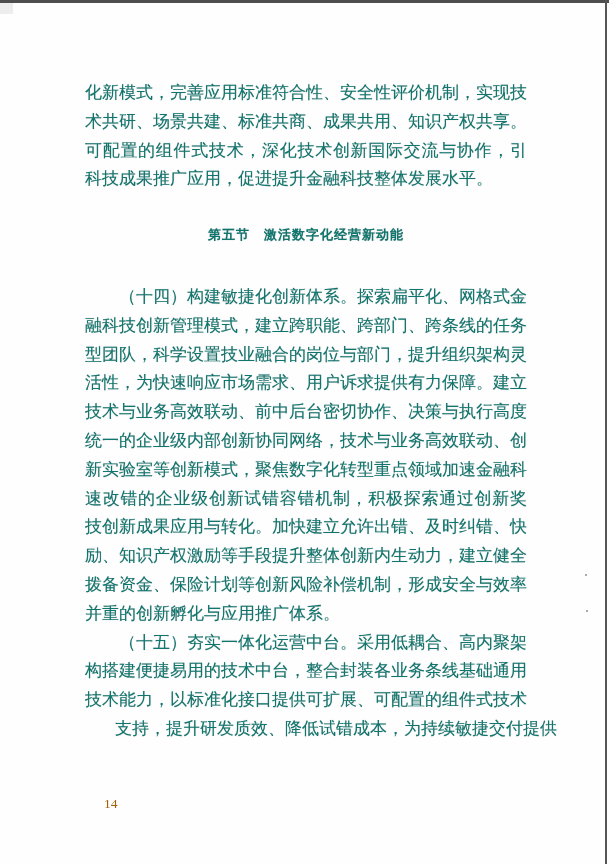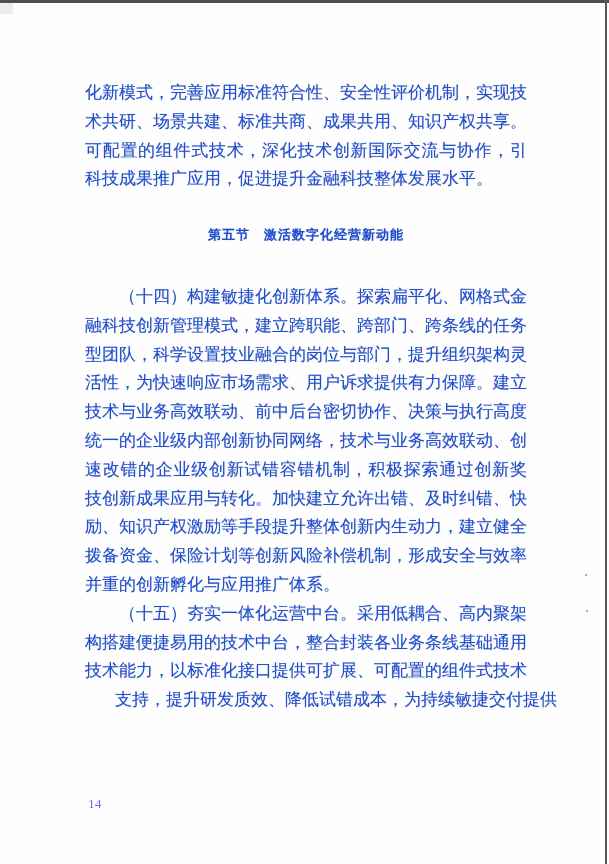--- a/index.html
+++ b/index.html
@@ -46,21 +46,21 @@
   }
   .speck1 { left: 585px; top: 574px; }
   .speck2 { left: 586px; top: 610px; }
 
   
   .content {
     position: absolute;
     left: 85px;
     top: 79px;
     width: 442px;
-    color: #1d4ed8;
+    color: #0f766e;
     font-size: 17px;
     line-height: 28.8px;
     text-shadow: 0 0 1px rgba(56,56,56,0.35);
   }
   .para { margin: 0; padding: 0; }
   .line {
     text-align: justify;
     text-align-last: justify;
     white-space: nowrap;
   }
@@ -71,24 +71,24 @@
   .heading {
     margin: 27px 0 33px 0;
     font-size: 13px;
     font-weight: bold;
     text-align: center;
     line-height: 28.8px;
     letter-spacing: 1px;
   }
   .page-number {
     position: absolute;
-    left: 88px;
+    left: 104px;
     top: 796px;
     font-size: 13.5px;
-    color: #8b5cf6;
+    color: #a16207;
     font-family: "Liberation Serif", "DejaVu Serif", serif;
   }
 </style>
 </head>
 <body>
 
 <div class="page">
 
   <div class="top-strip"></div>
   <div class="right-line"></div>
@@ -107,20 +107,21 @@
 
     <h2 class="heading">第五节　激活数字化经营新动能</h2>
 
     <div class="para indent-first">
         <div class="line">（十四）构建敏捷化创新体系。探索扁平化、网格式金</div>
         <div class="line">融科技创新管理模式，建立跨职能、跨部门、跨条线的任务</div>
         <div class="line">型团队，科学设置技业融合的岗位与部门，提升组织架构灵</div>
         <div class="line">活性，为快速响应市场需求、用户诉求提供有力保障。建立</div>
         <div class="line">技术与业务高效联动、前中后台密切协作、决策与执行高度</div>
         <div class="line">统一的企业级内部创新协同网络，技术与业务高效联动、创</div>
+        <div class="line">新实验室等创新模式，聚焦数字化转型重点领域加速金融科</div>
         <div class="line">速改错的企业级创新试错容错机制，积极探索通过创新奖</div>
         <div class="line">技创新成果应用与转化。加快建立允许出错、及时纠错、快</div>
         <div class="line">励、知识产权激励等手段提升整体创新内生动力，建立健全</div>
         <div class="line">拨备资金、保险计划等创新风险补偿机制，形成安全与效率</div>
         <div class="line">并重的创新孵化与应用推广体系。</div>
       </div>
 
     <div class="para indent-first continues">
         <div class="line">（十五）夯实一体化运营中台。采用低耦合、高内聚架</div>
         <div class="line">构搭建便捷易用的技术中台，整合封装各业务条线基础通用</div>

